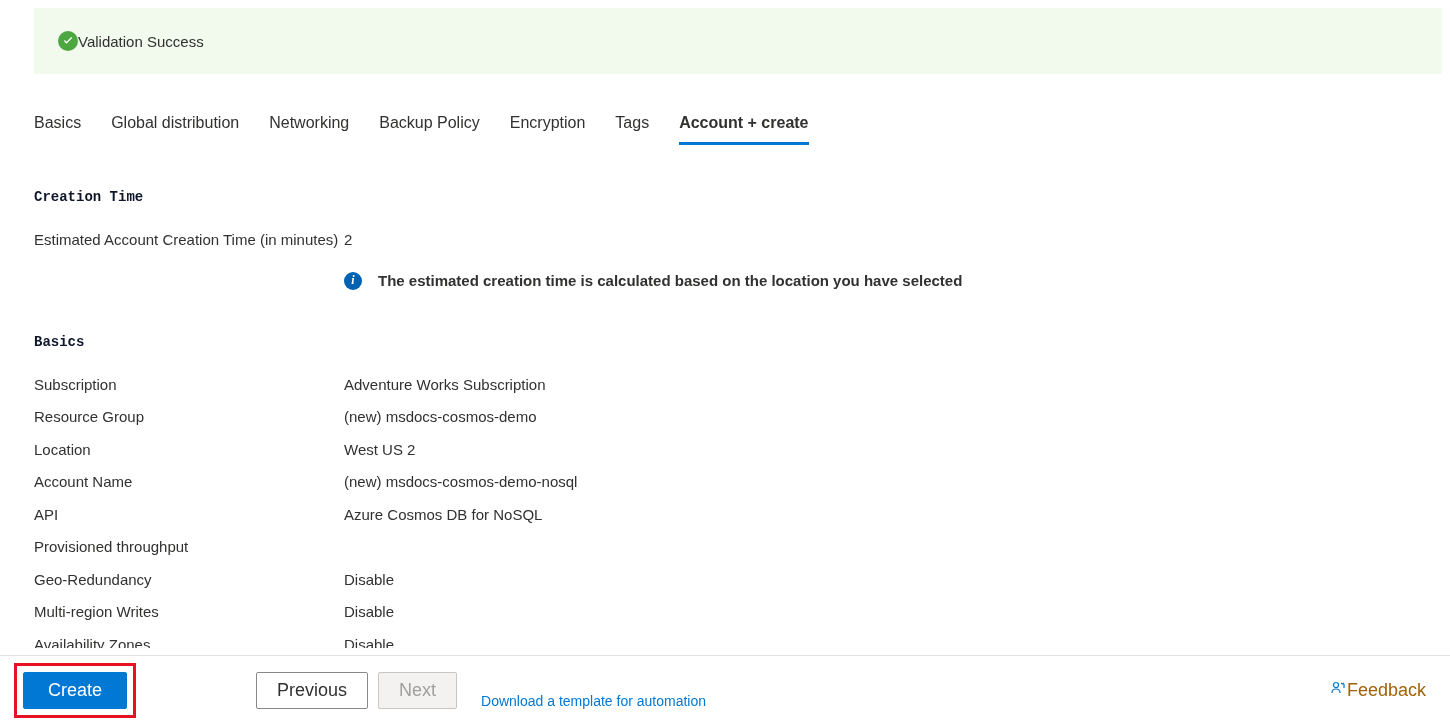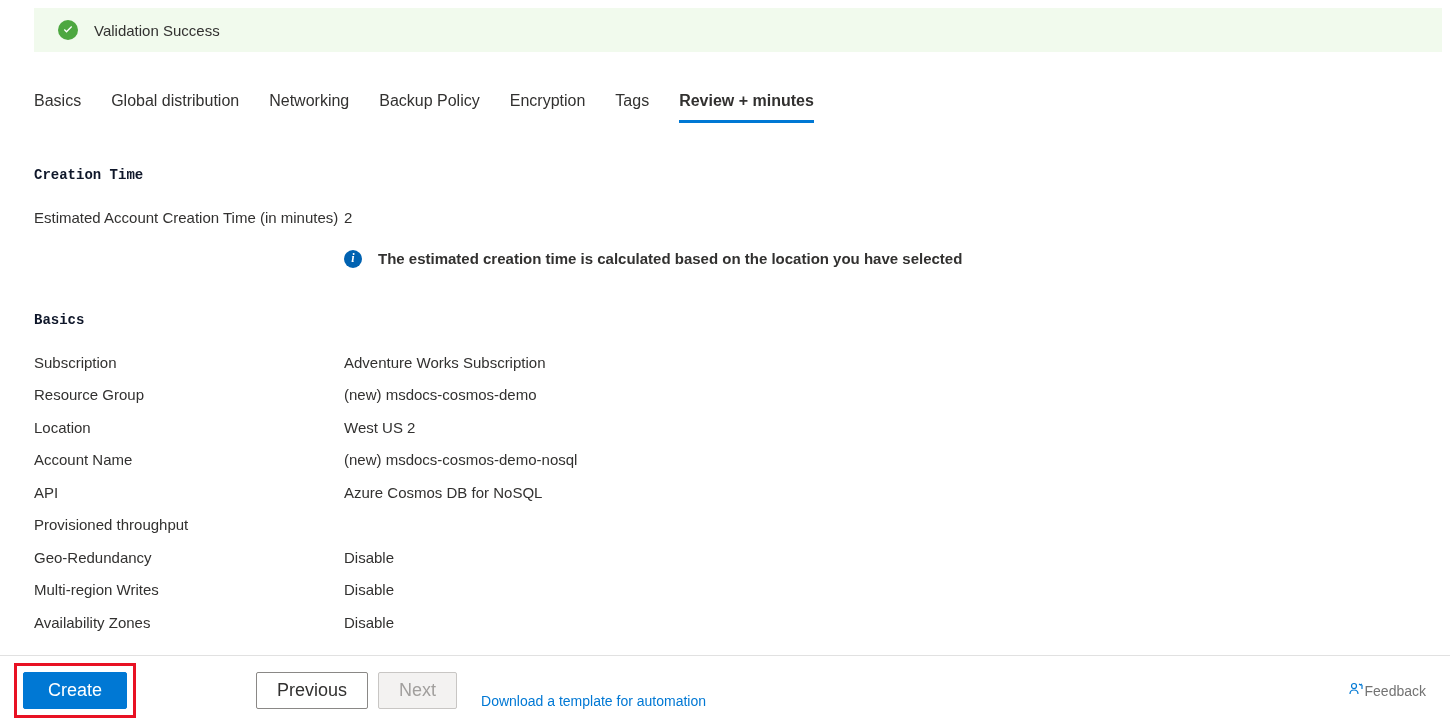--- a/index.html
+++ b/index.html
@@ -17,25 +17,25 @@
       position: relative;
       overflow: hidden;
     }
     .content-area {
       padding: 0;
       height: 648px;
       overflow-y: auto;
     }
     .validation-banner {
       background: #f1faed;
-      padding: 12px 24px;
+      padding: 23px 24px;
       margin: 8px 8px 0 34px;
       display: flex;
       align-items: center;
-      gap: 16px;
+      gap: 0;
     }
     .checkmark-icon {
       width: 20px;
       height: 20px;
       background: #4da740;
       border-radius: 50%;
       display: flex;
       align-items: center;
       justify-content: center;
     }
@@ -169,22 +169,22 @@
       display: flex;
       align-items: flex-end;
       gap: 10px;
     }
     .footer-spacer {
       flex: 1;
     }
     .feedback-link {
       display: flex;
       align-items: center;
-      color: #737373;
-      font-size: 14px;
+      color: #a16207;
+      font-size: 18px;
       cursor: pointer;
     }
     .feedback-icon svg {
       width: 16px;
       height: 16px;
     }
     .nav-gap {
       width: 120px;
     }
   </style>
@@ -201,21 +201,21 @@
     <span class="validation-text">Validation Success</span>
   </div>
 
   <div class="tabs" id="tabs-container">
       <div class="tab">Basics</div>
       <div class="tab">Global distribution</div>
       <div class="tab">Networking</div>
       <div class="tab">Backup Policy</div>
       <div class="tab">Encryption</div>
       <div class="tab">Tags</div>
-      <div class="tab active">Review + minutes</div>
+      <div class="tab active">Account + create</div>
     </div>
 
   <div class="section">
     <h3 class="section-heading">Creation Time</h3>
     <div class="kv-row">
       <div class="kv-label">Estimated Account Creation Time (in minutes)</div>
       <div class="kv-value">2</div>
     </div>
     <div class="info-row">
       <span class="info-icon">i</span>

